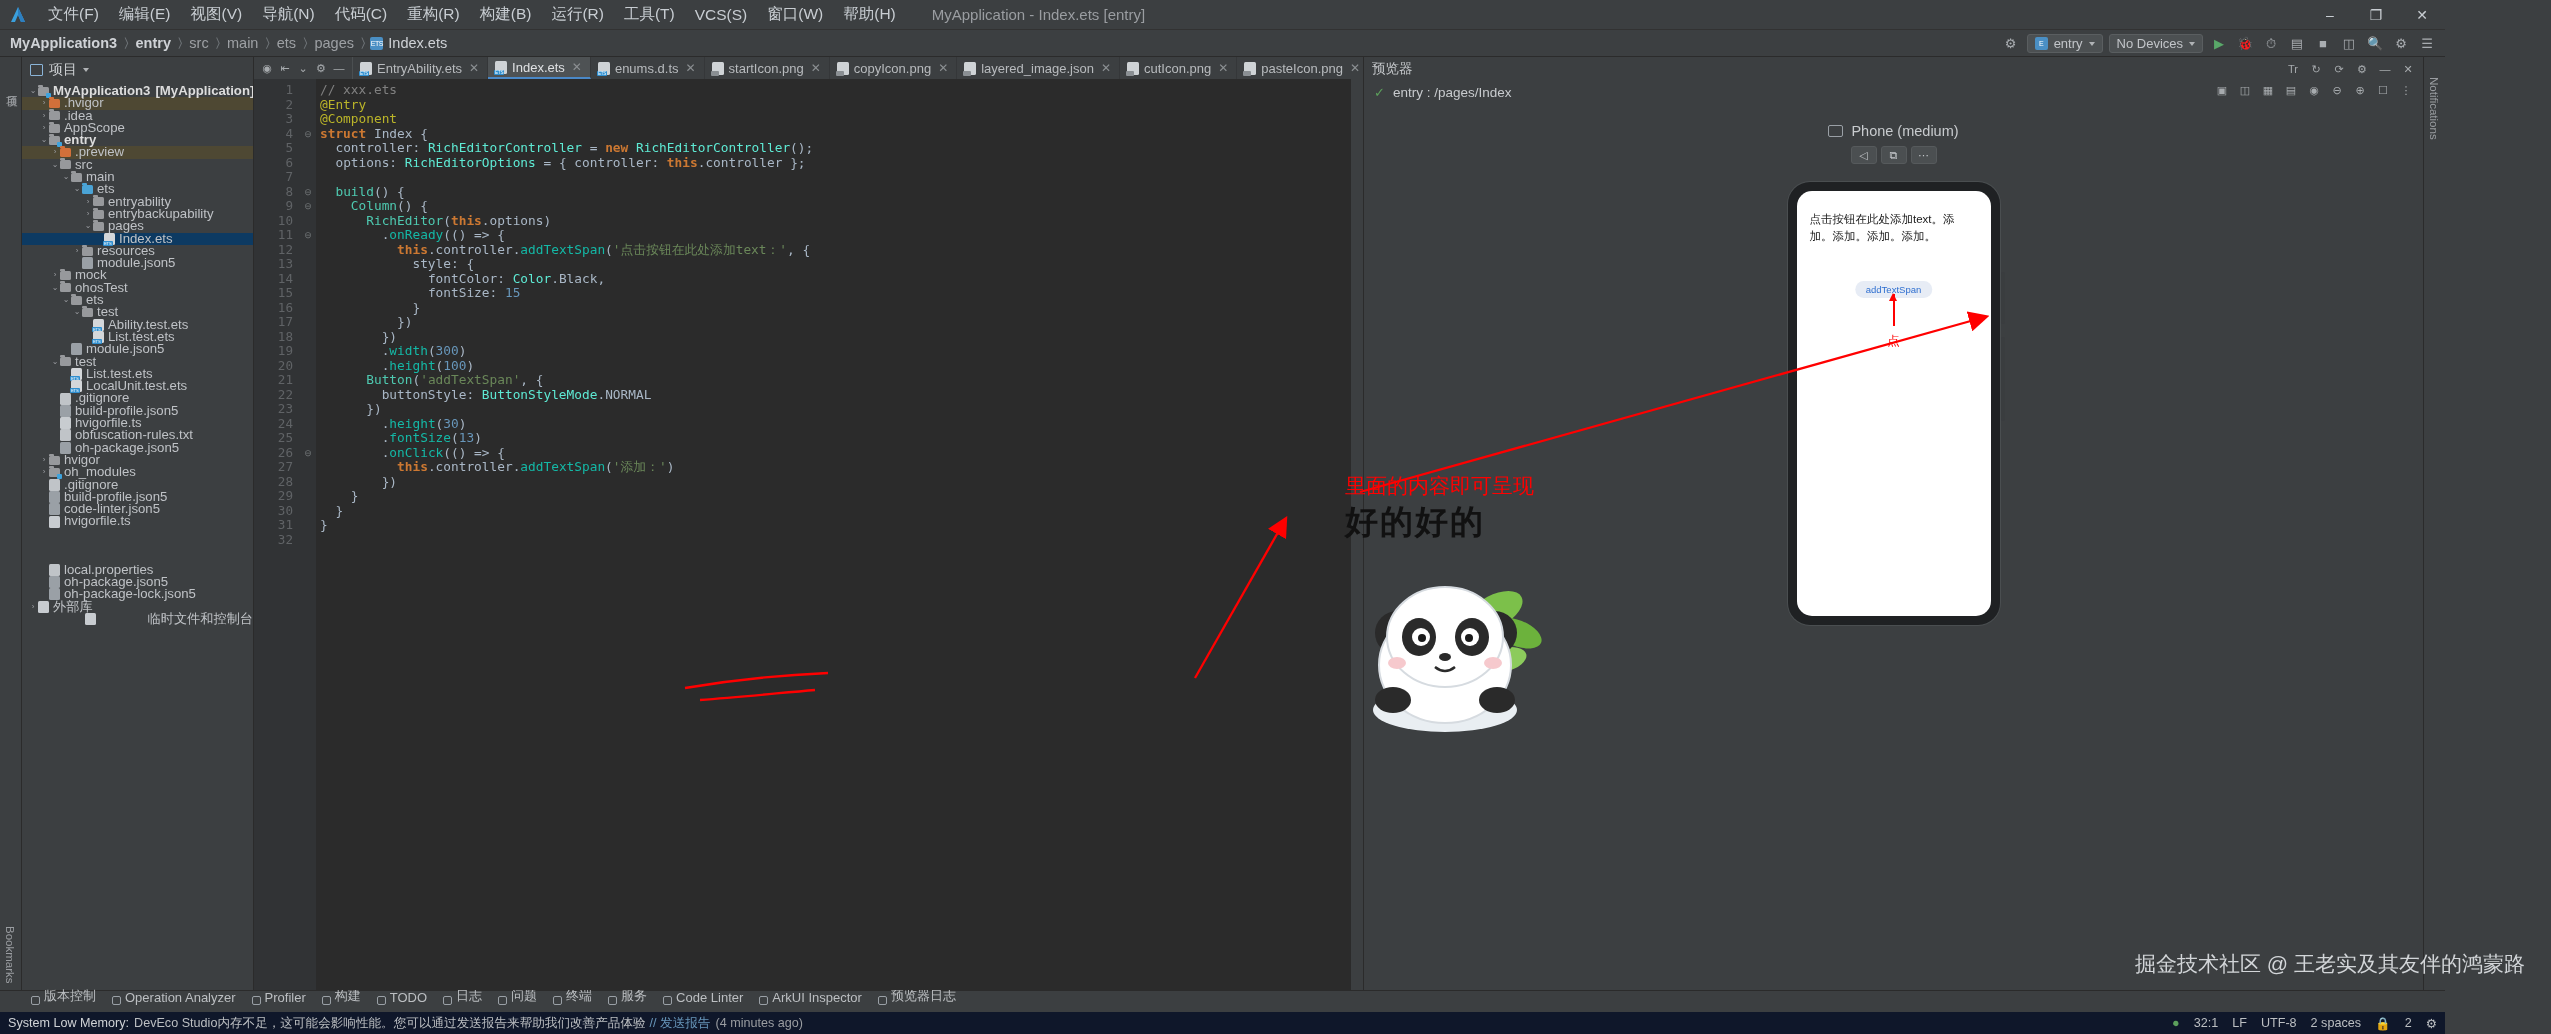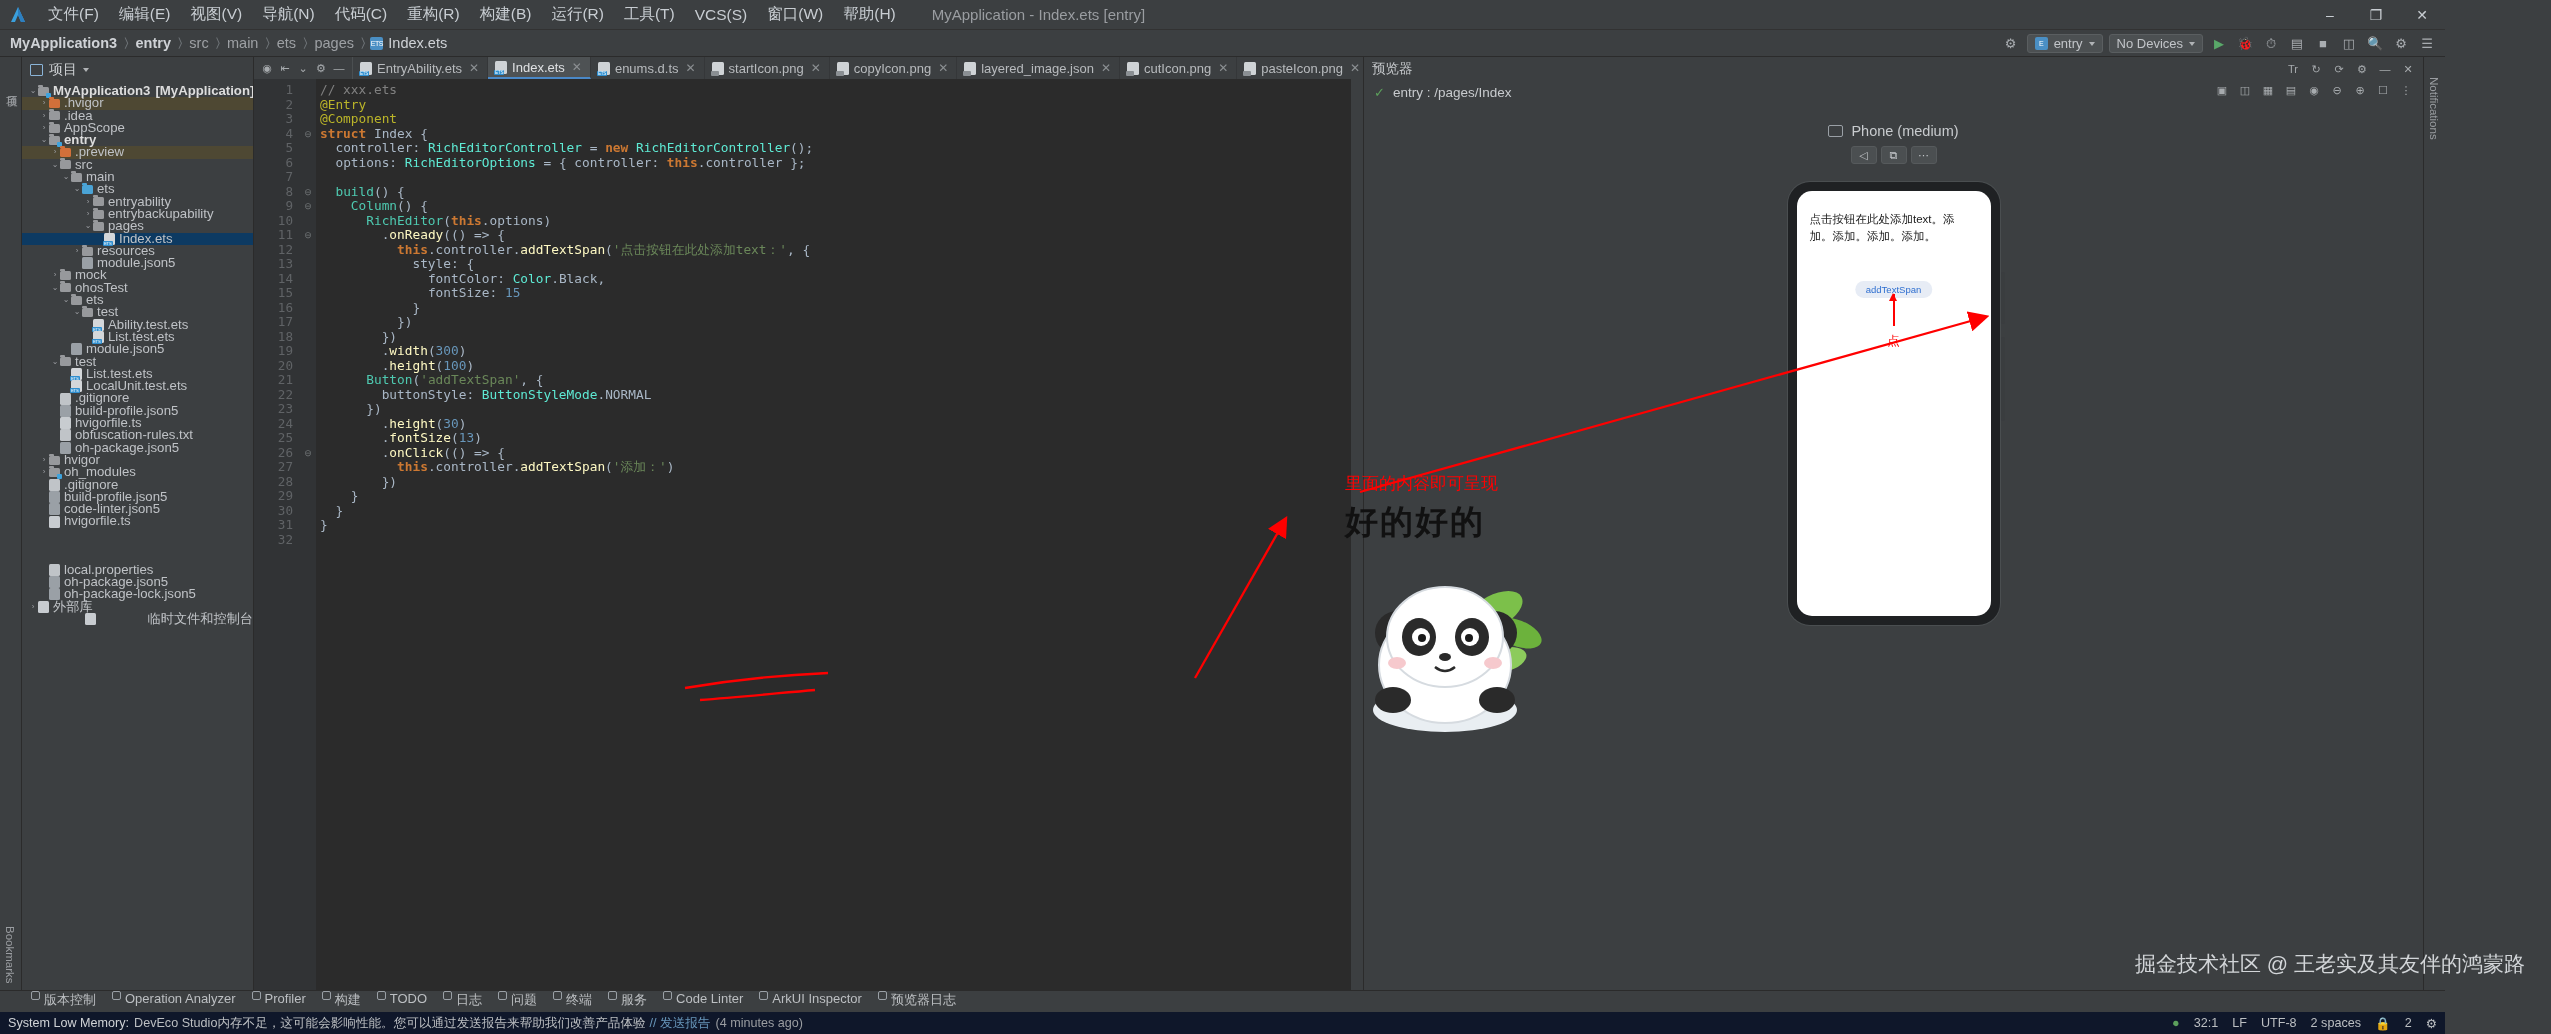--- a/index.html
+++ b/index.html
@@ -123,21 +123,21 @@
   .fold-col div { height: 14.5px; line-height: 14.5px; text-align: center; color: #707476; font-size: 9px; }
   .code {
     flex: 1 1 auto; background: #2b2b2b; padding-top: 4px; position: relative; overflow: hidden;
     font-family: "DejaVu Sans Mono", monospace; font-size: 12.8px;
   }
   .code .ln { height: 14.5px; line-height: 14.5px; white-space: pre; padding-left: 4px; }
   .kb { color: #cc7832; font-weight: bold; }
   .cm { color: #808080; }
   .an { color: #bbb529; }
   .ty { color: #a9b7c6; }
-  .mth { color: #fef9c3; }
+  .mth { color: #14b8a6; }
   .st { color: #6a8759; }
   .nu { color: #6897bb; }
   .pn { color: #a9b7c6; }
   .id { color: #a9b7c6; }
   .cls { color: #5eead4; }
   .teal { color: #4ec9b0; }
   .editor-scroll-box { position:absolute; right: 0; top: 0; bottom: 0; width: 12px; background:#3c3f41;}
 
   
   .preview { width: 1060px; background: #3c3f41; display: flex; flex-direction: column; flex: 0 0 1060px; border-left: 1px solid #2b2b2b; position: relative; }
@@ -173,32 +173,32 @@
   }
   .phone-side { position: absolute; right: -5px; top: 90px; width: 4px; height: 52px; background: #3a3d3f; border-radius: 2px; }
   .phone-side2 { position: absolute; right: -5px; top: 155px; width: 4px; height: 84px; background: #3a3d3f; border-radius: 2px; }
 
   
   .rrail { width: 22px; background: #3c3f41; border-left: 1px solid #2b2b2b; flex: 0 0 22px; position: relative; }
   .rrail-v { position:absolute; top: 20px; left: 4px; writing-mode: vertical-rl; font-size: 11.5px; color:#9a9da1; white-space: nowrap; }
 
   
   .overlay { position: absolute; left: 0; top: 0; width: 2551px; height: 1034px; pointer-events: none; }
-  .anno-text { position: absolute; color: #ff0000; font-size: 17px; white-space: nowrap; font-family: "Liberation Sans", sans-serif; text-align: center;}
+  .anno-text { position: absolute; color: #ff0000; font-size: 21px; white-space: nowrap; font-family: "Liberation Sans", sans-serif; text-align: center;}
 
   
   .sticker { position: absolute; left: 1345px; top: 515px; width: 222px; height: 225px; }
   .sticker-cn { position: absolute; left: 1345px; top: 500px; font-size: 33px; color: #111; font-weight: bold; letter-spacing: 2px; font-family: "DejaVu Serif", serif; }
 
   
   .bottombar {
     height: 22px; background: #3c3f41; display: flex; align-items: center; gap: 2px;
     padding-left: 24px; font-size: 13px; color: #bcbfc2; flex: 0 0 22px; border-top: 1px solid #2b2b2b;
   }
-  .bb-item { display: flex; align-items: flex-start; gap: 4px; padding: 0 7px; height: 22px; }
+  .bb-item { display: flex; align-items: flex-end; gap: 4px; padding: 8px 7px; height: 22px; }
   .bb-dot { width: 9px; height: 9px; border-radius: 2px; border: 1.4px solid #9aa0a6; }
   .statusbar {
     height: 22px; background: #0f172a; display: flex; align-items: center;
     padding-left: 8px; font-size: 12.6px; color: #bcbfc2; flex: 0 0 22px; position: relative;
   }
   .sb-warn { color: #d0d3d6; }
   .sb-link { color: #6897bb; }
   .sb-right { position: absolute; right: 8px; display: flex; align-items: center; gap: 14px; color: #bcbfc2; }
   .sb-green { color: #5ca05c; }
 

